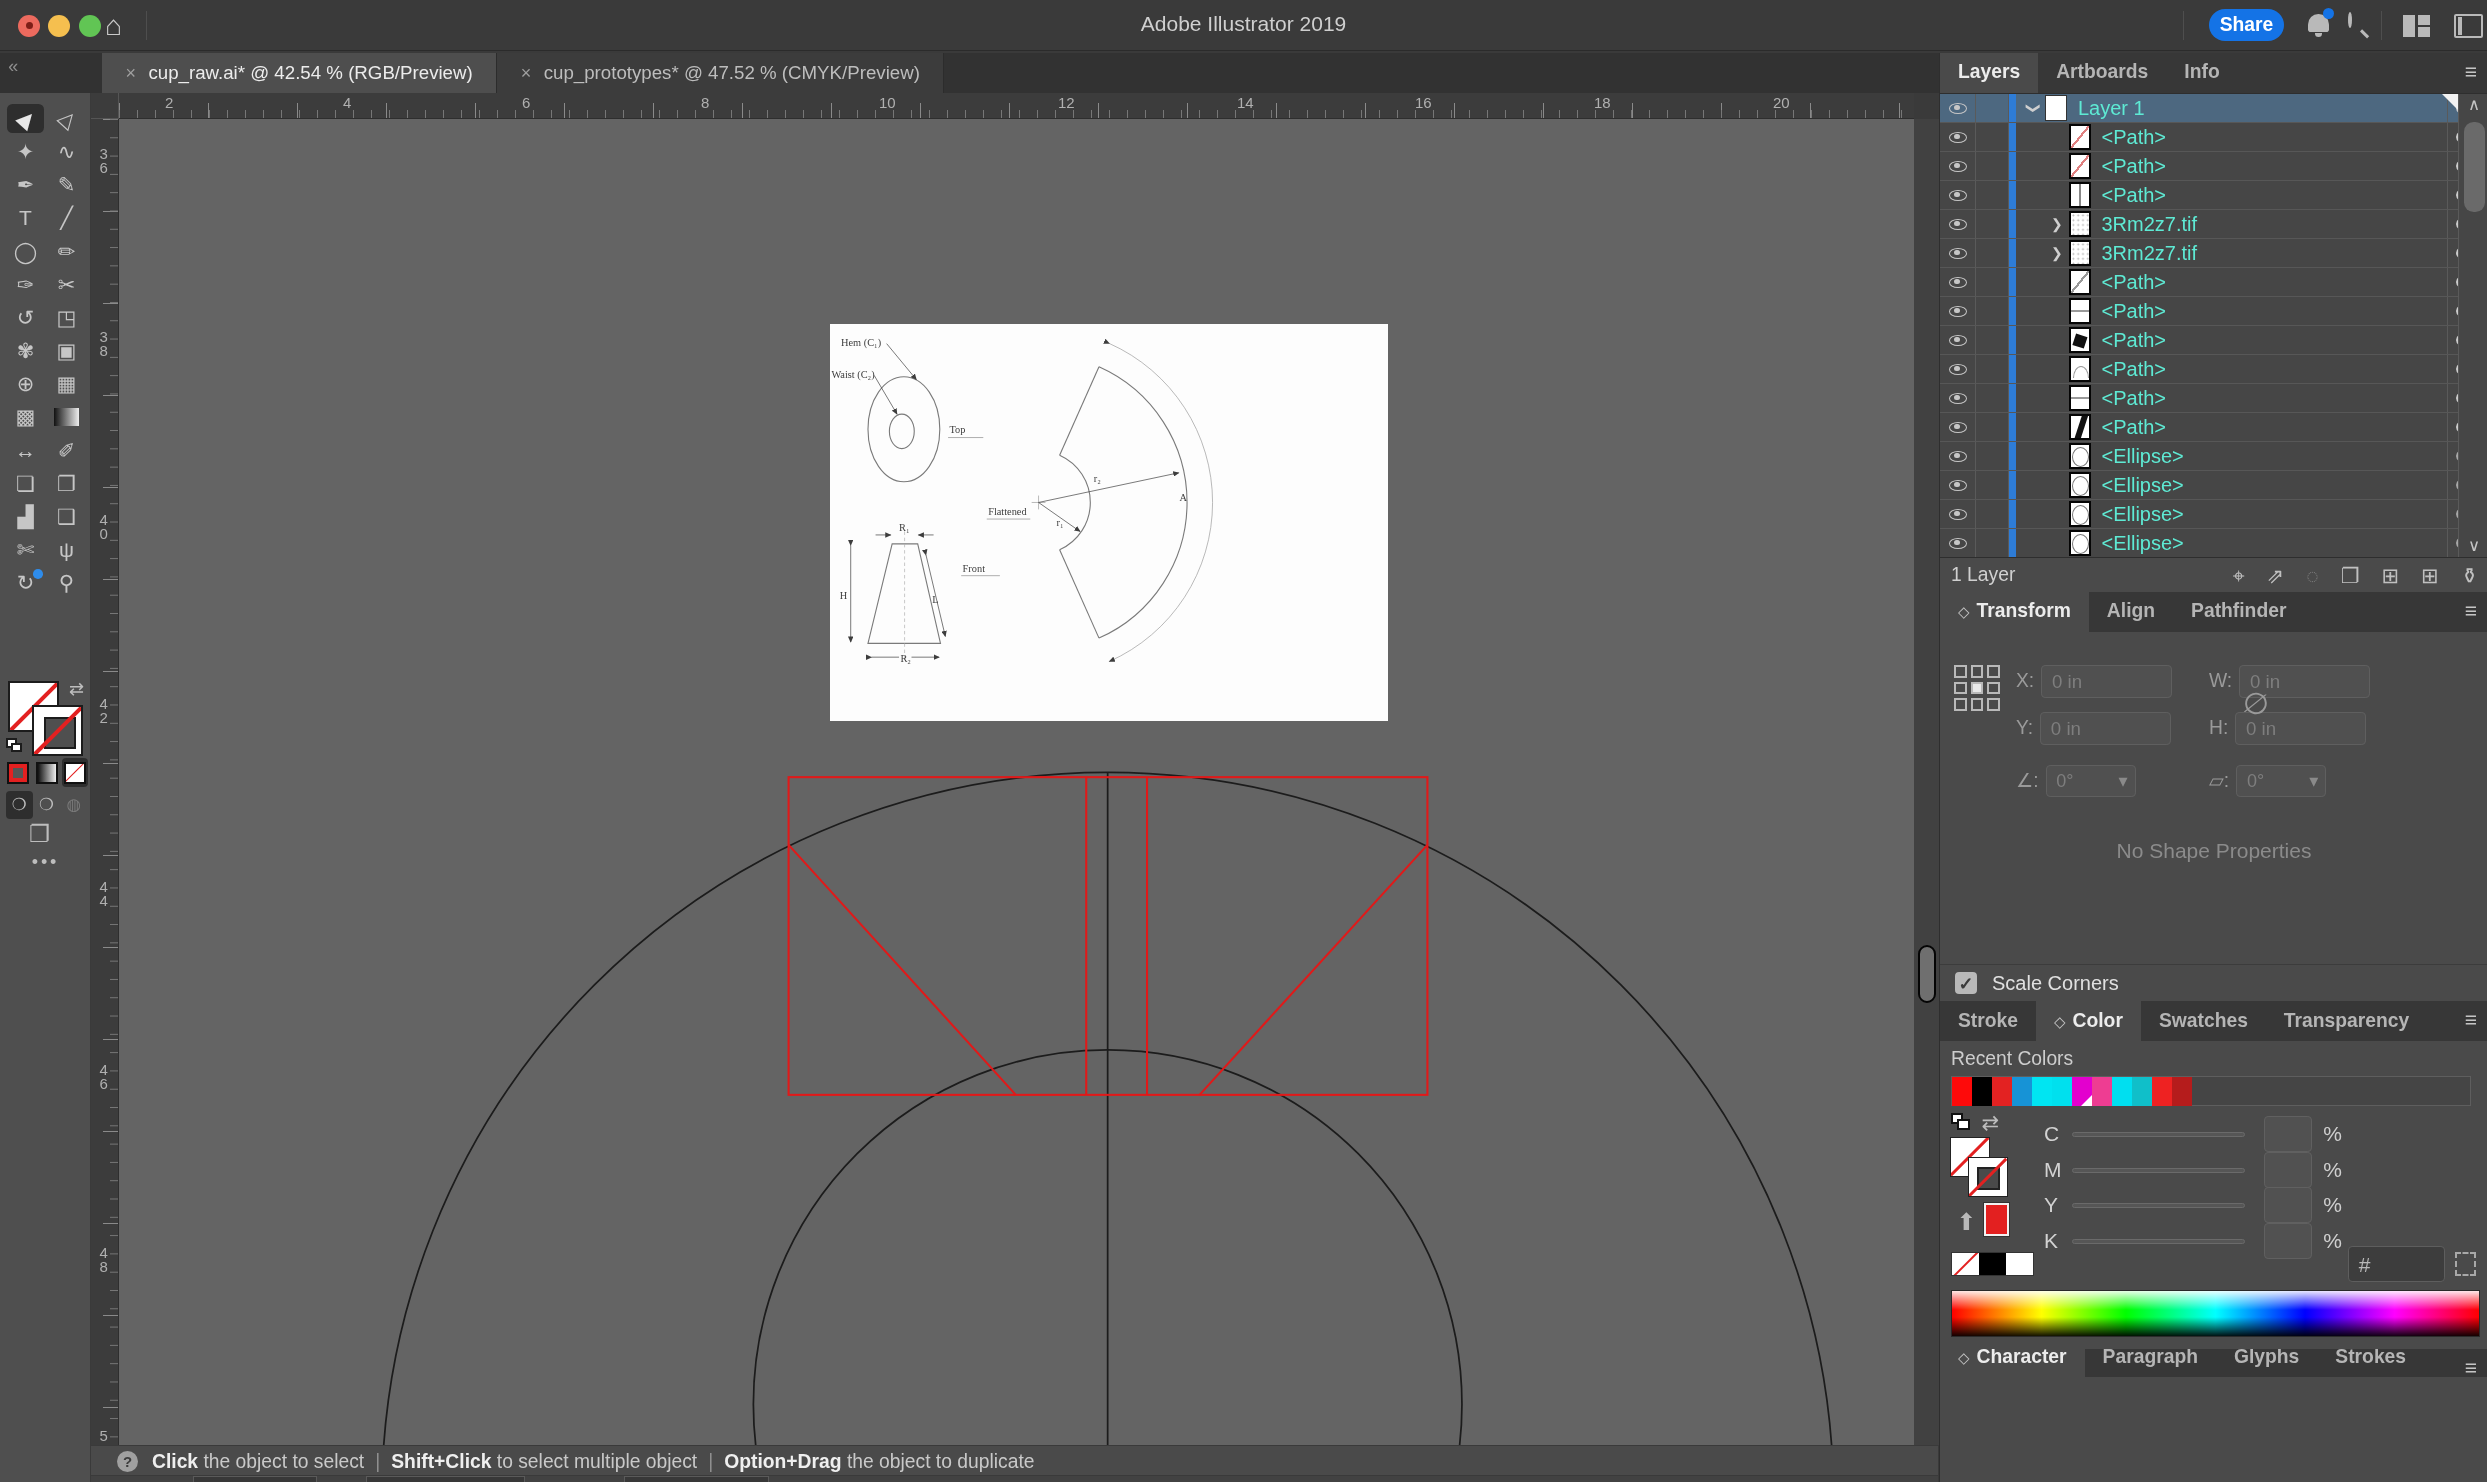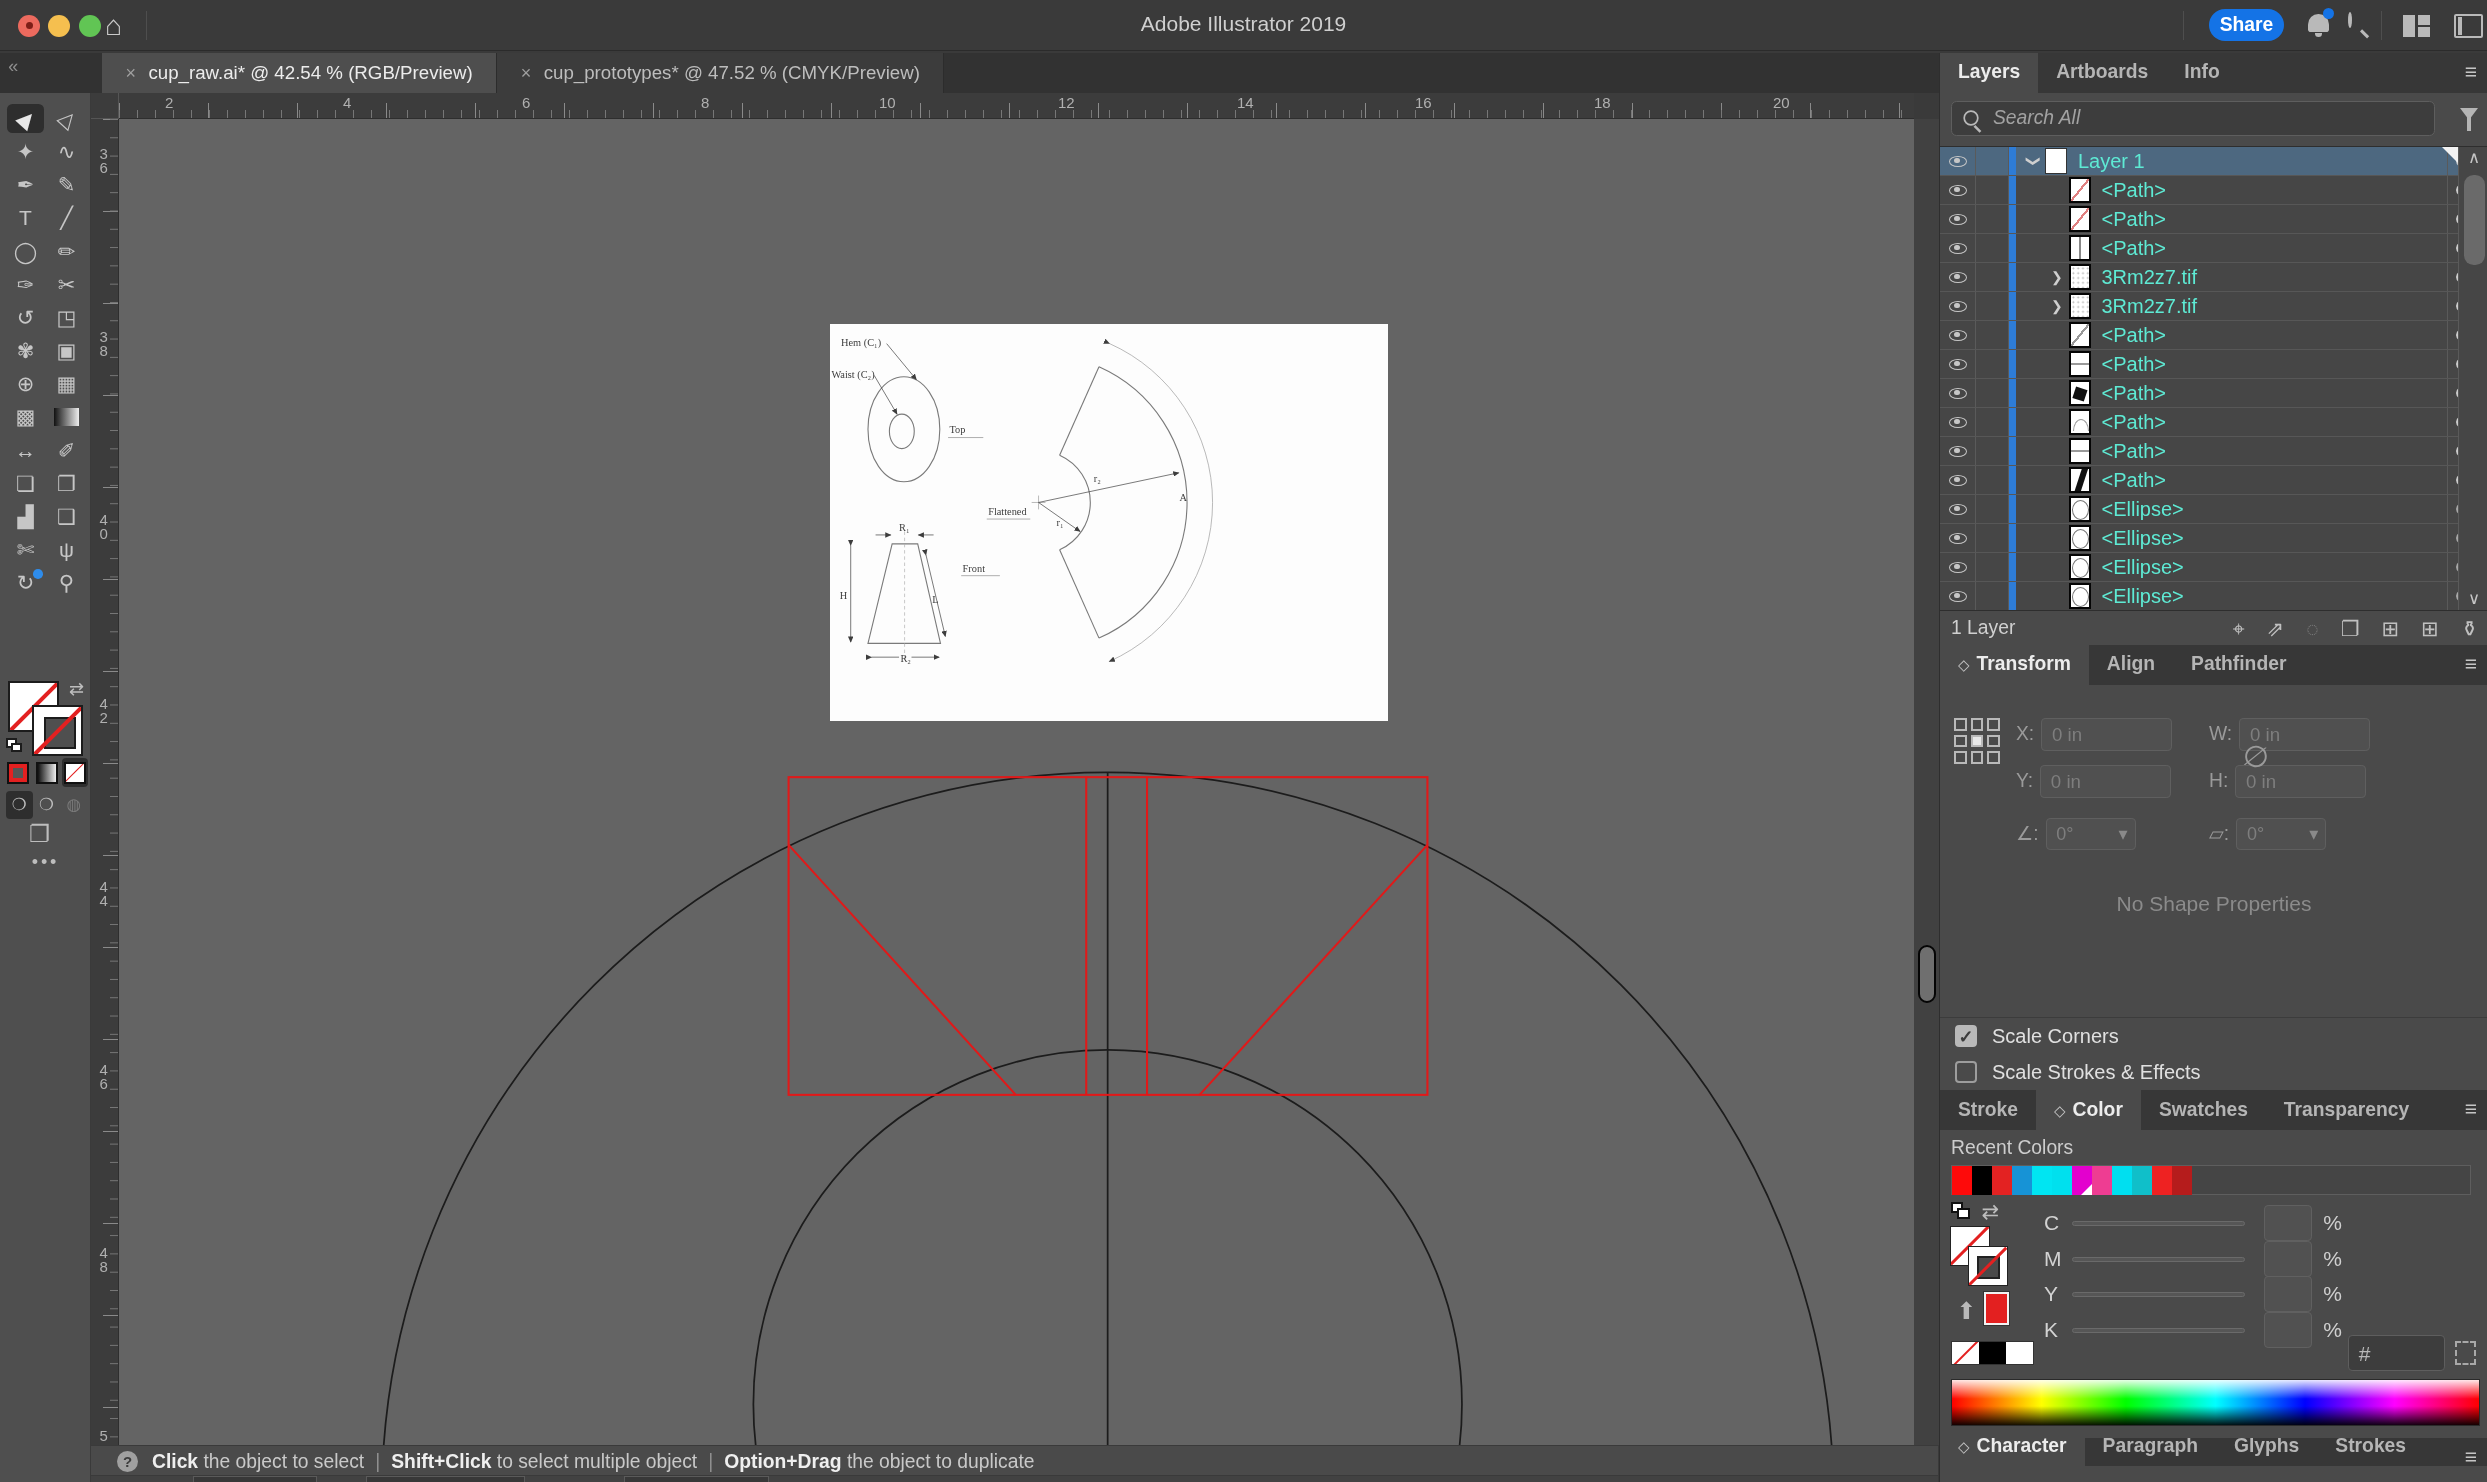--- a/index.html
+++ b/index.html
@@ -411,27 +411,20 @@
   </div>
 
   <div class="dock">
 
     <div class="ptabs layers-tabs" id="layersTabs">
         <div class="ptab active"><span>Layers</span></div>
         <div class="ptab"><span>Artboards</span></div>
         <div class="ptab"><span>Info</span></div>
         <span class="burger">≡</span>
       </div>
-    <div class="search-row">
-      <div class="search-field">
-        <span class="mag"></span>
-        <input type="text" placeholder="Search All" style="">
-      </div>
-      <span class="funnel"></span>
-    </div>
     <div class="layers-list" id="layersList">
         <div class="lrow selected">
           <div class="eyecell">
             <span class="eye"></span>
           </div>
           <div class="editcell"></div>
           <div class="bluebar"></div>
           <span class="chev exp">❯</span>
           <div class="thumb t-layer"></div>
           <span class="lbl">Layer 1</span>
@@ -727,24 +720,20 @@
       <div class="tf-combo" style="left:269px;top:133px">
         <span class="fl">▱:</span>
           <span class="cv">0°</span>
       </div>
       <div class="noshape">No Shape Properties</div>
     </div>
     <div class="sec-divider"></div>
     <div class="opt-row">
       <span class="cbx checked">✓</span>
       <span class="ol">Scale Corners</span>
-    </div>
-    <div class="opt-row">
-      <span class="cbx"></span>
-      <span class="ol">Scale Strokes &amp; Effects</span>
     </div>
 
     <div class="ptabs" id="colorTabs">
         <div class="ptab"><span>Stroke</span></div>
         <div class="ptab active"><span class="dia">◇</span><span>Color</span></div>
         <div class="ptab"><span>Swatches</span></div>
         <div class="ptab"><span>Transparency</span></div>
         <span class="burger">≡</span>
       </div>
     <div class="color-body">

